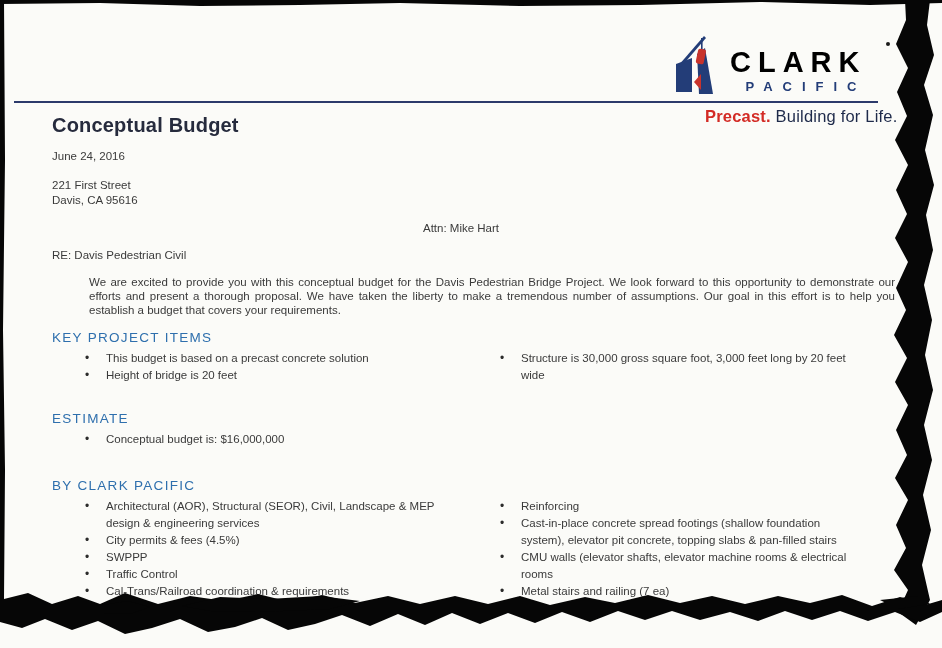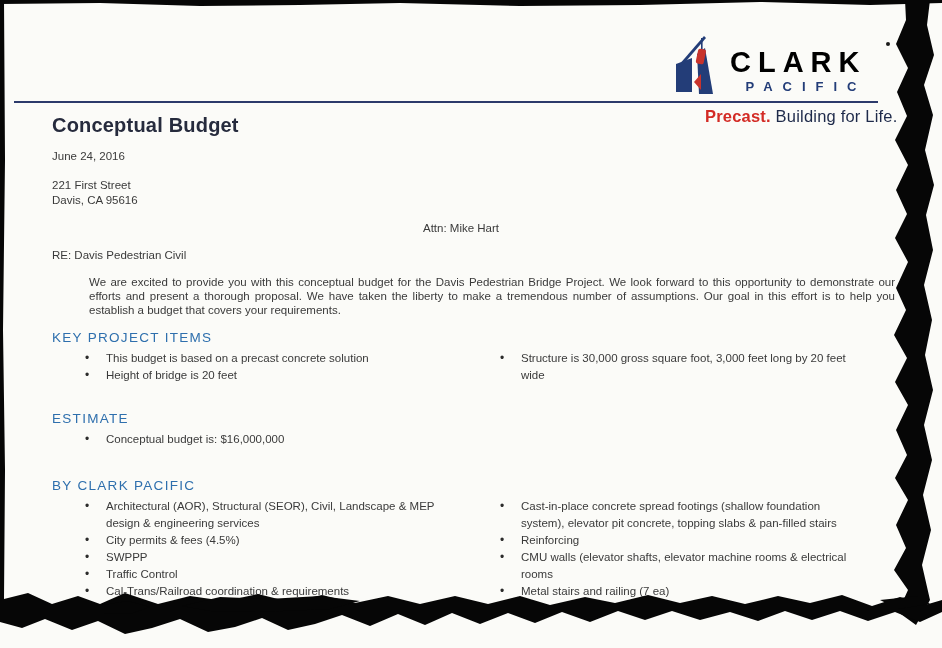--- a/index.html
+++ b/index.html
@@ -147,25 +147,25 @@
                 <span class="txt">Traffic Control</span>
               </li>
             <li>
                 <span class="dot"></span>
                 <span class="txt">Cal-Trans/Railroad coordination &amp; requirements</span>
               </li>
           </ul>
           <ul class="blist right">
             <li>
                 <span class="dot"></span>
-                <span class="txt">Cast-in-place concrete spread footings (shallow foundation system), elevator pit concrete, topping slabs &amp; pan-filled stairs</span>
+                <span class="txt">Reinforcing</span>
               </li>
             <li>
                 <span class="dot"></span>
-                <span class="txt">Reinforcing</span>
+                <span class="txt">Cast-in-place concrete spread footings (shallow foundation system), elevator pit concrete, topping slabs &amp; pan-filled stairs</span>
               </li>
             <li>
                 <span class="dot"></span>
                 <span class="txt">CMU walls (elevator shafts, elevator machine rooms &amp; electrical rooms</span>
               </li>
             <li>
                 <span class="dot"></span>
                 <span class="txt">Metal stairs and railing (7 ea)</span>
               </li>
           </ul>

